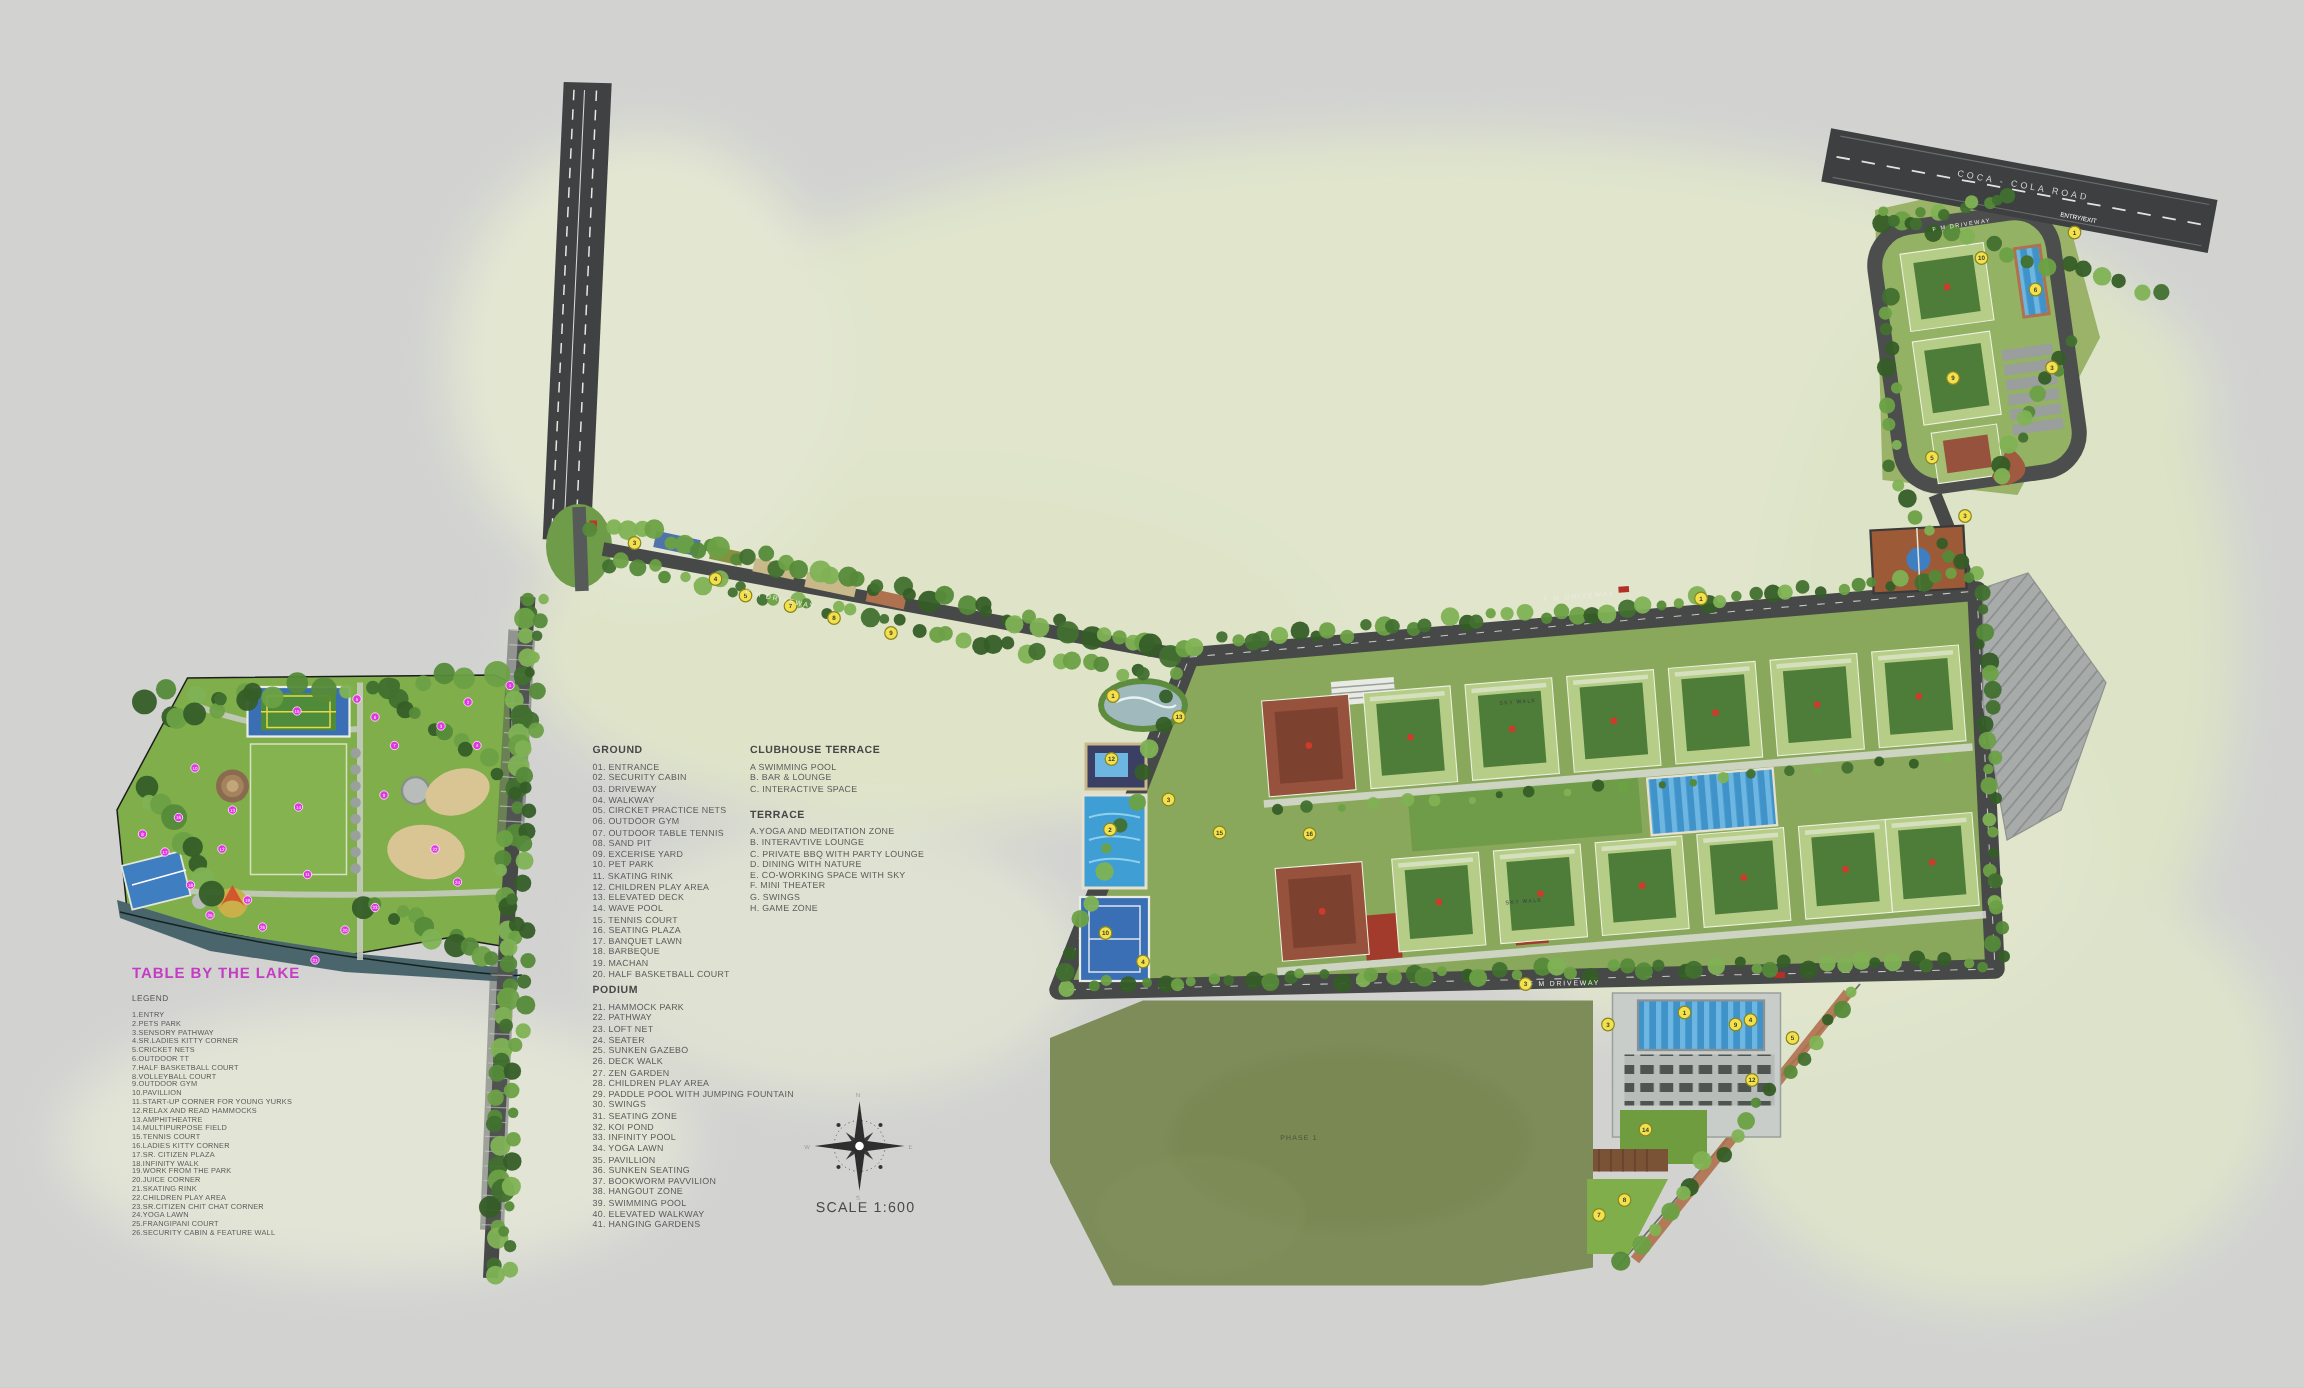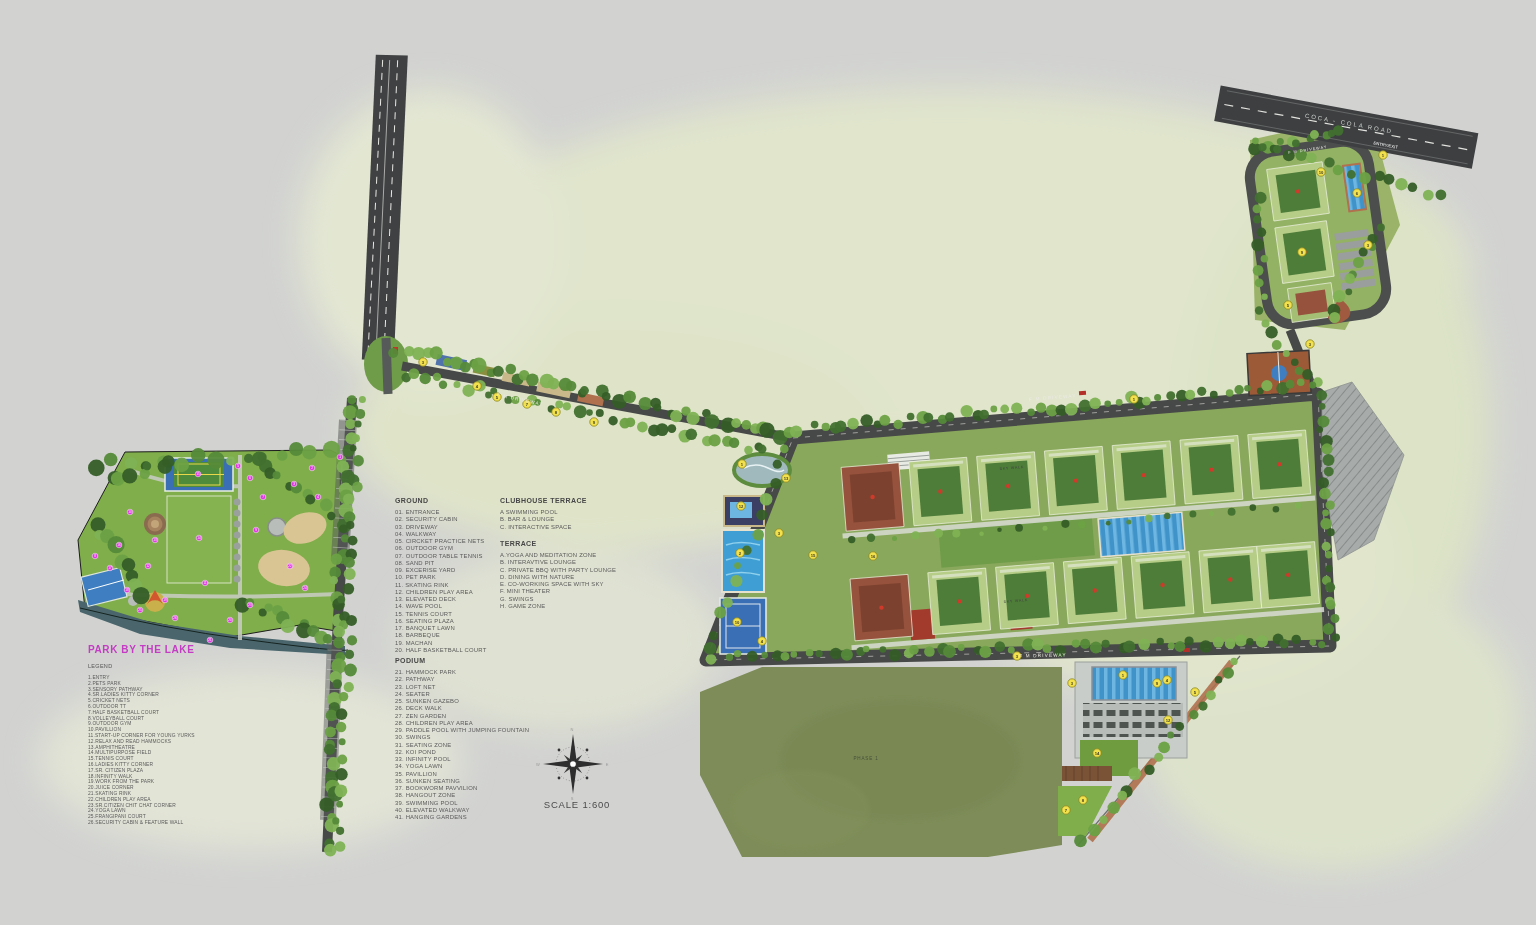--- a/index.html
+++ b/index.html
@@ -990,21 +990,21 @@
       <text x="572" y="731">N</text>
       <text x="607" y="766">E</text>
       <text x="572" y="800">S</text>
       <text x="538" y="766">W</text>
     </g>
   </g>
   <text x="577" y="808" text-anchor="middle" font-size="9.5" letter-spacing=".8" fill="#4a4a4a">SCALE 1:600</text>
 </svg>
 
 <div class="legend park-legend">
-  <div class="park-title">PARK BY THE LAKE</div>
+  <div class="park-title">TABLE BY THE LAKE</div>
   <div class="legend-sub">LEGEND</div>
   <div class="park-list">
         <div class="li">1.ENTRY</div>
         <div class="li">2.PETS PARK</div>
         <div class="li">3.SENSORY PATHWAY</div>
         <div class="li">4.SR.LADIES KITTY CORNER</div>
         <div class="li">5.CRICKET NETS</div>
         <div class="li">6.OUTDOOR TT</div>
         <div class="li">7.HALF BASKETBALL COURT</div>
         <div class="li">8.VOLLEYBALL COURT</div>

